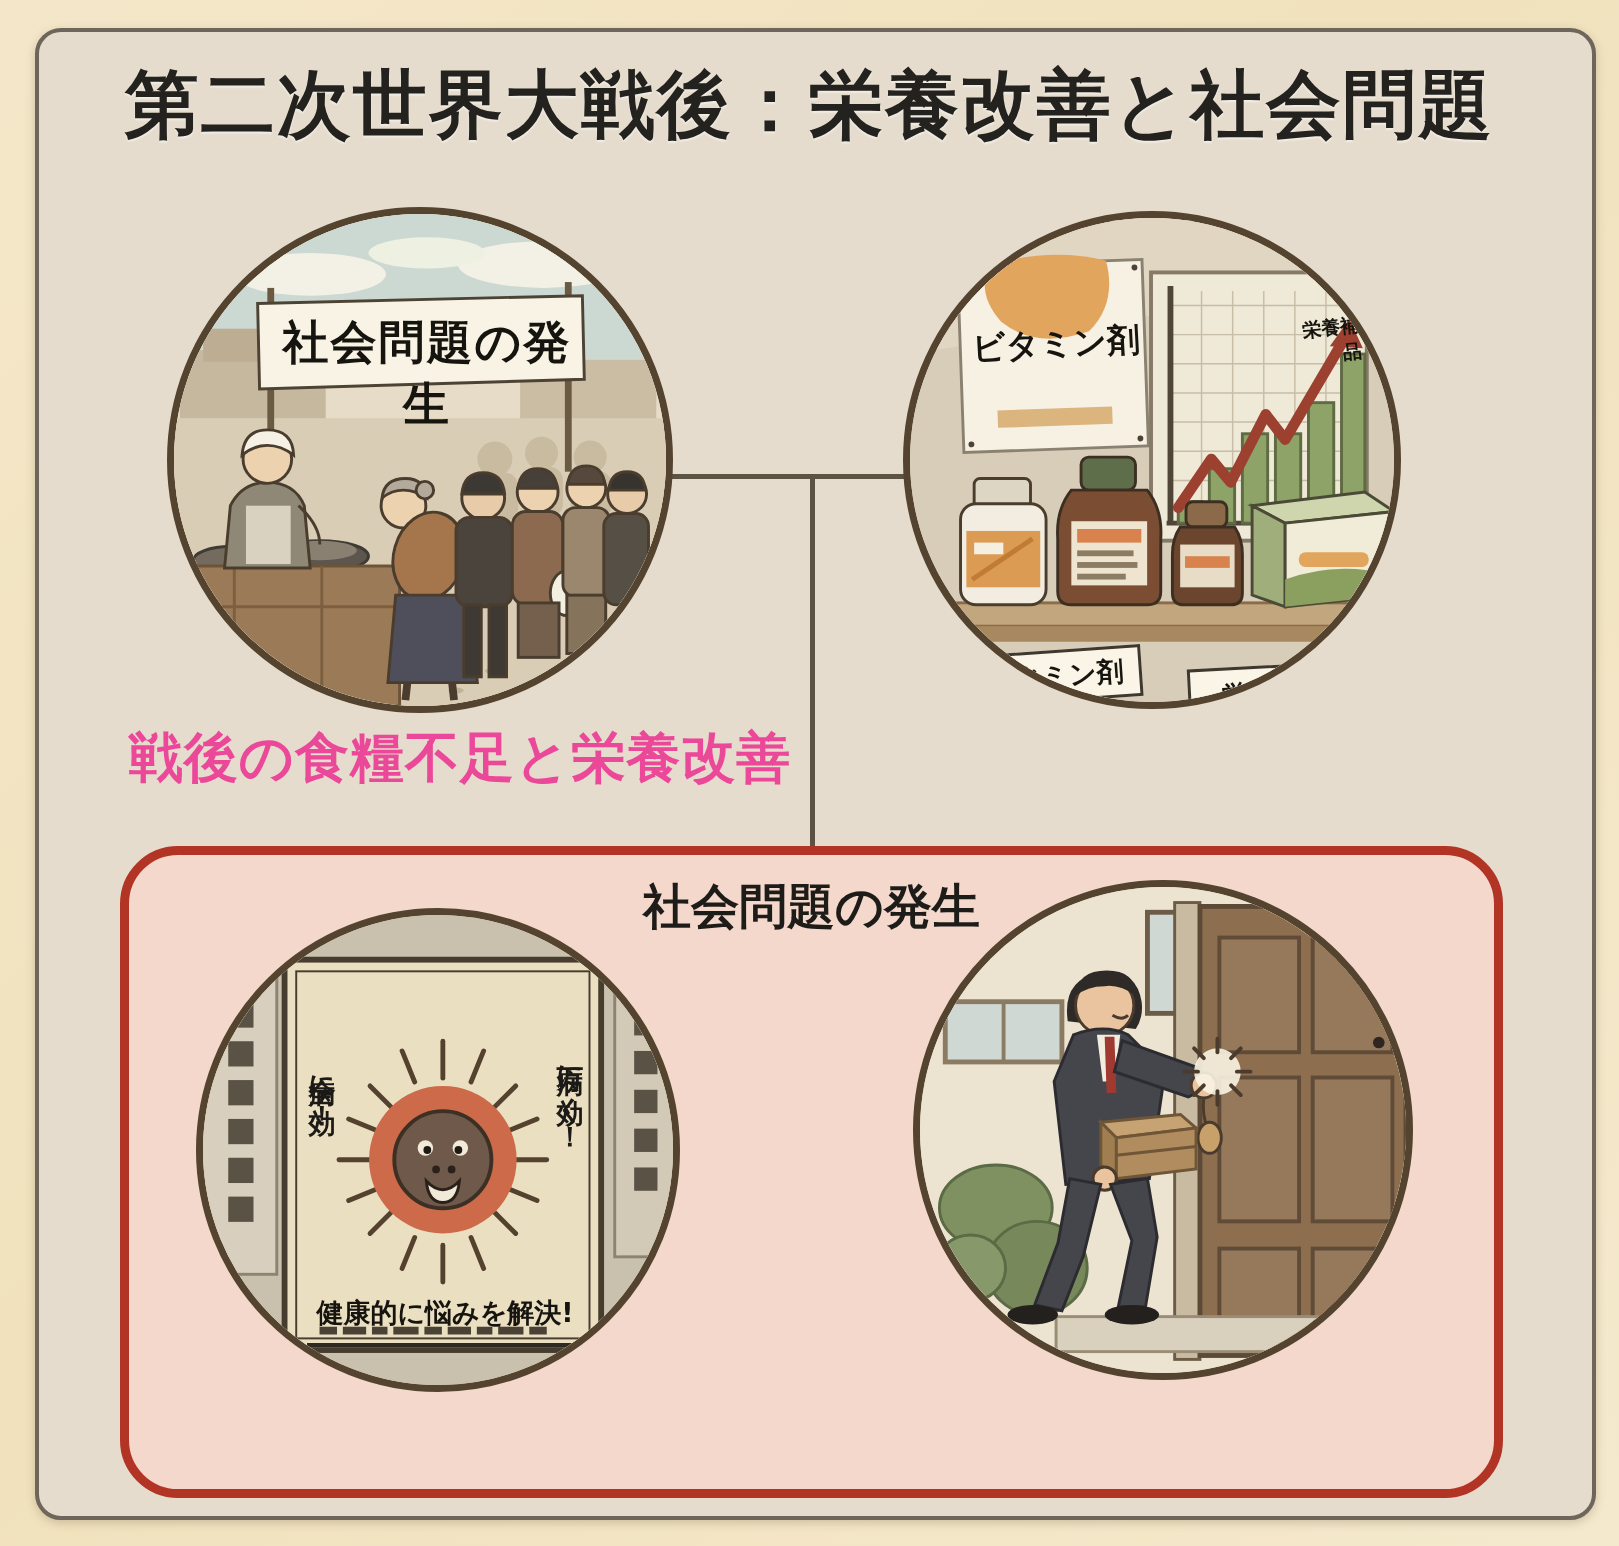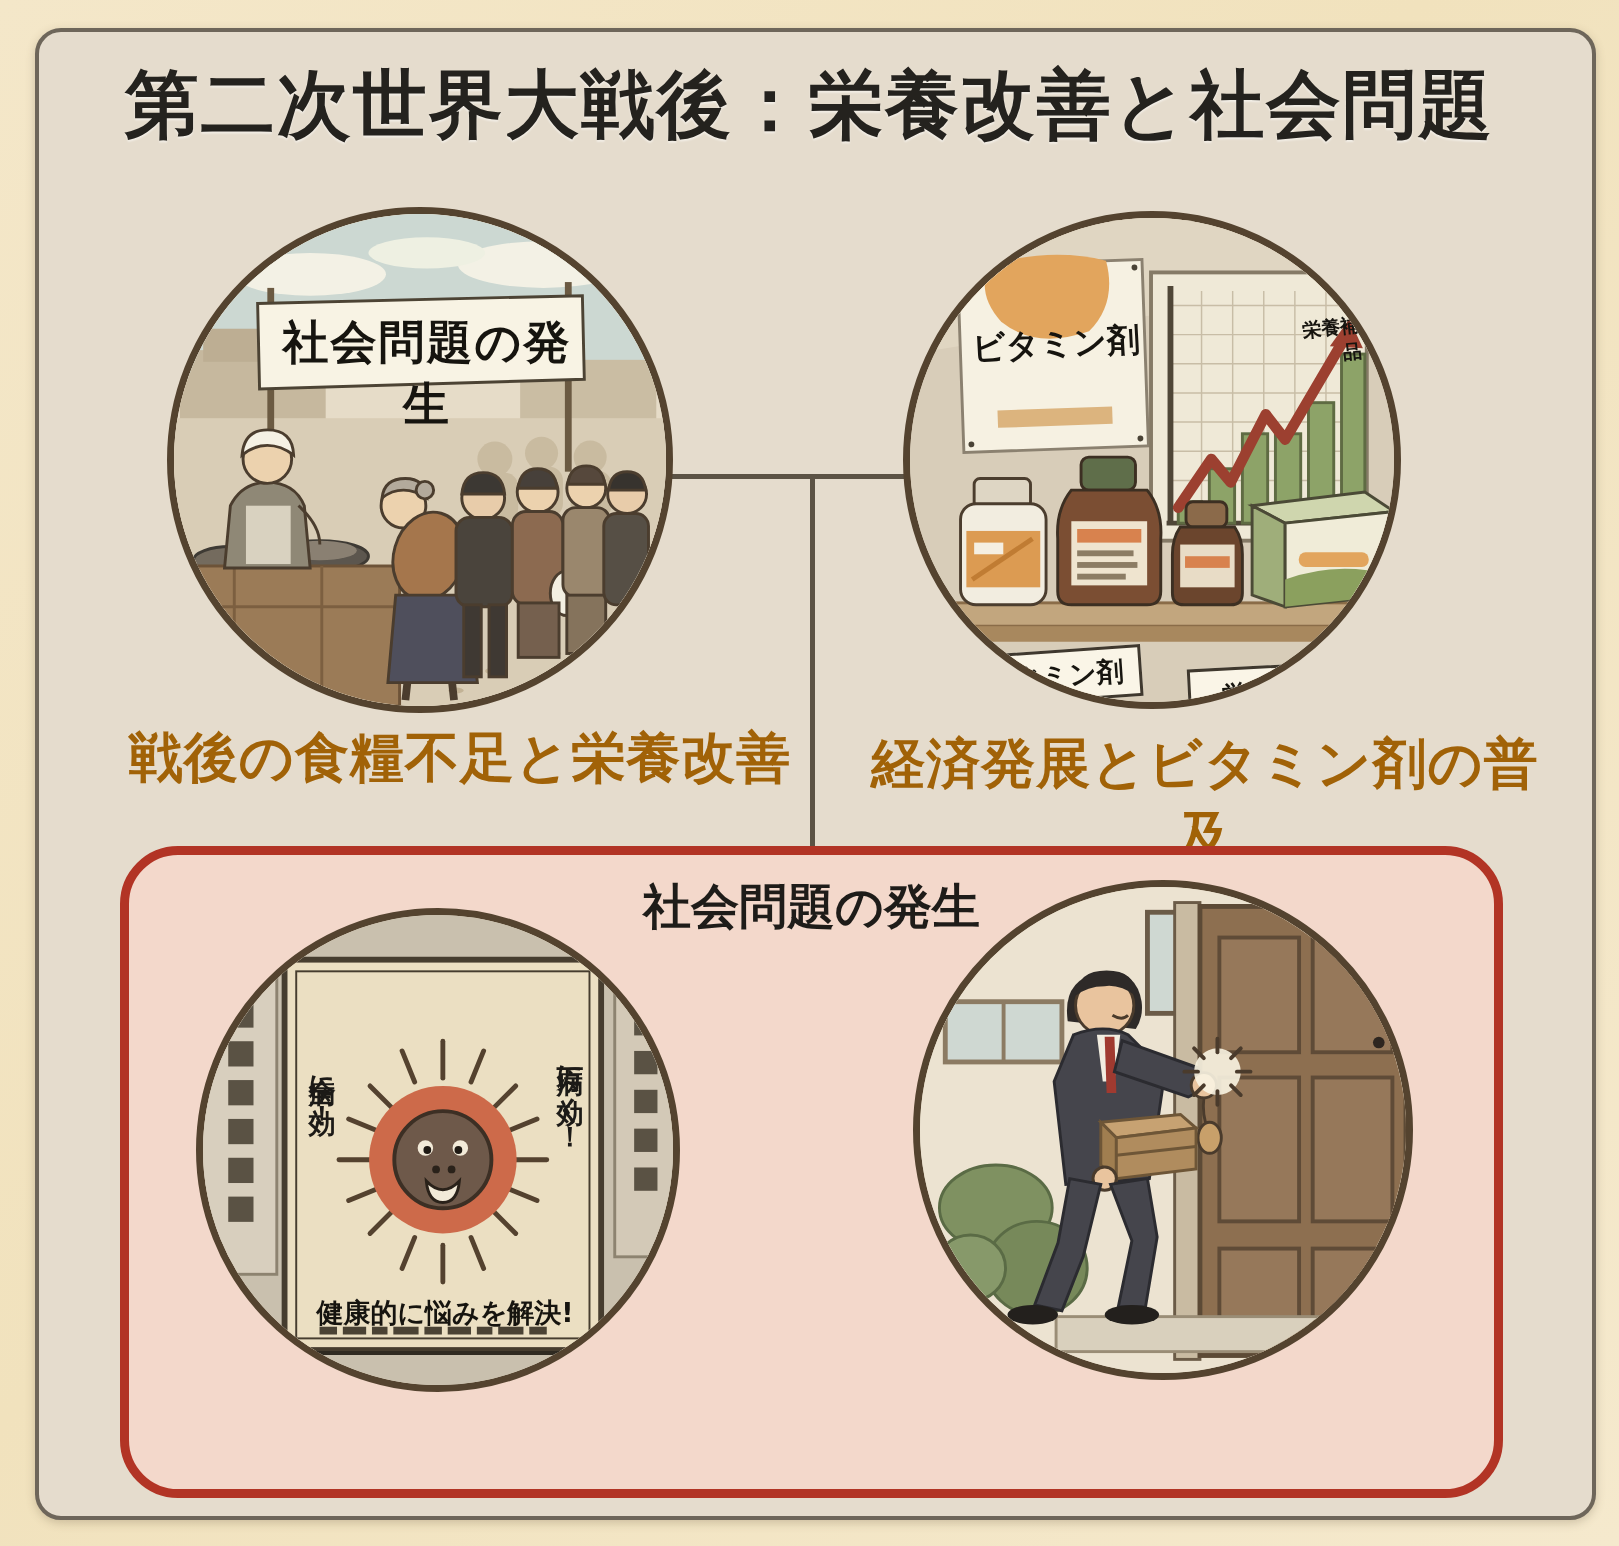--- a/index.html
+++ b/index.html
@@ -23,41 +23,41 @@
   }
   .connector{position:absolute;background:#5c5345;}
   .circle{
     position:absolute;border-radius:50%;overflow:hidden;
     border:7px solid #54432f;background:#e3d9c5;box-sizing:border-box;
   }
   .circle svg{position:absolute;left:0;top:0;width:100%;height:100%;}
   .ovl{position:absolute;font-weight:800;color:#1c1a17;line-height:1.15;}
   .caption{
     position:absolute;text-align:center;font-size:54px;font-weight:800;
-    color:#a16207;letter-spacing:1px;
+    color:#ec4899;letter-spacing:1px;
   }
   .redbox{
     position:absolute;left:120px;top:846px;width:1383px;height:652px;
     background:#f3d8cb;border:9px solid #b23425;border-radius:58px;
     box-sizing:border-box;
   }
   .redbox-label{
     position:absolute;left:0;top:20px;width:100%;text-align:center;
     font-size:48px;font-weight:800;color:#1e1c19;
   }
   .vert{writing-mode:vertical-rl;text-orientation:upright;}
   .placard{
     position:absolute;background:#faf5e7;border:3px solid #3f382e;
     text-align:center;font-weight:800;color:#17150f;
     display:flex;align-items:center;justify-content:center;
   }
   .banner-text{
     position:absolute;text-align:center;font-weight:800;color:#16140f;
   }
-  .poster-underline{border-bottom:4px solid #2f2a21;padding-bottom:20px;}
+  .poster-underline{border-bottom:4px solid #2f2a21;padding-bottom:12px;}
 </style>
 </head>
 <body>
 
 <div class="stage">
   <div class="panel"></div>
 
   <div class="title">第二次世界大戦後：栄養改善と社会問題</div>
 
   <div class="connector" style="left:668px;top:474px;width:244px;height:5px;"></div>
@@ -231,21 +231,20 @@
         <rect x="400" y="344" width="72" height="15" rx="7" fill="#e2a55d" stroke="none"></rect>
       </g>
     </svg>
     <div class="banner-text" style="left:58px;top:104px;width:176px;font-size:33px;transform:rotate(-3deg);">ビタミン剤</div>
     <div class="banner-text" style="left:388px;top:95px;width:106px;font-size:19px;transform:rotate(-6deg);">栄養補助食品</div>
     <div class="placard" style="left:58px;top:432px;width:168px;height:46px;font-size:27px;transform:rotate(-4deg);">ビタミン剤</div>
     <div class="placard" style="left:278px;top:446px;width:206px;height:48px;font-size:24px;transform:rotate(-3deg);">栄養補助食品</div>
   </div>
 
   <div class="caption" style="left:110px;top:722px;width:700px;">戦後の食糧不足と栄養改善</div>
-  <div class="caption" style="left:845px;top:728px;width:720px;">経済発展とビタミン剤の普及</div>
 
   <div class="redbox">
     <div class="redbox-label">社会問題の発生</div>
   </div>
 
   <div class="circle" style="left:196px;top:908px;width:484px;height:484px;">
     <svg viewBox="0 0 484 484">
       <rect width="484" height="484" fill="#c9c0ae"></rect>
       <g>
         <rect x="-10" y="60" width="86" height="310" fill="#d8cfbe" stroke="#8d8370" stroke-width="3"></rect>

